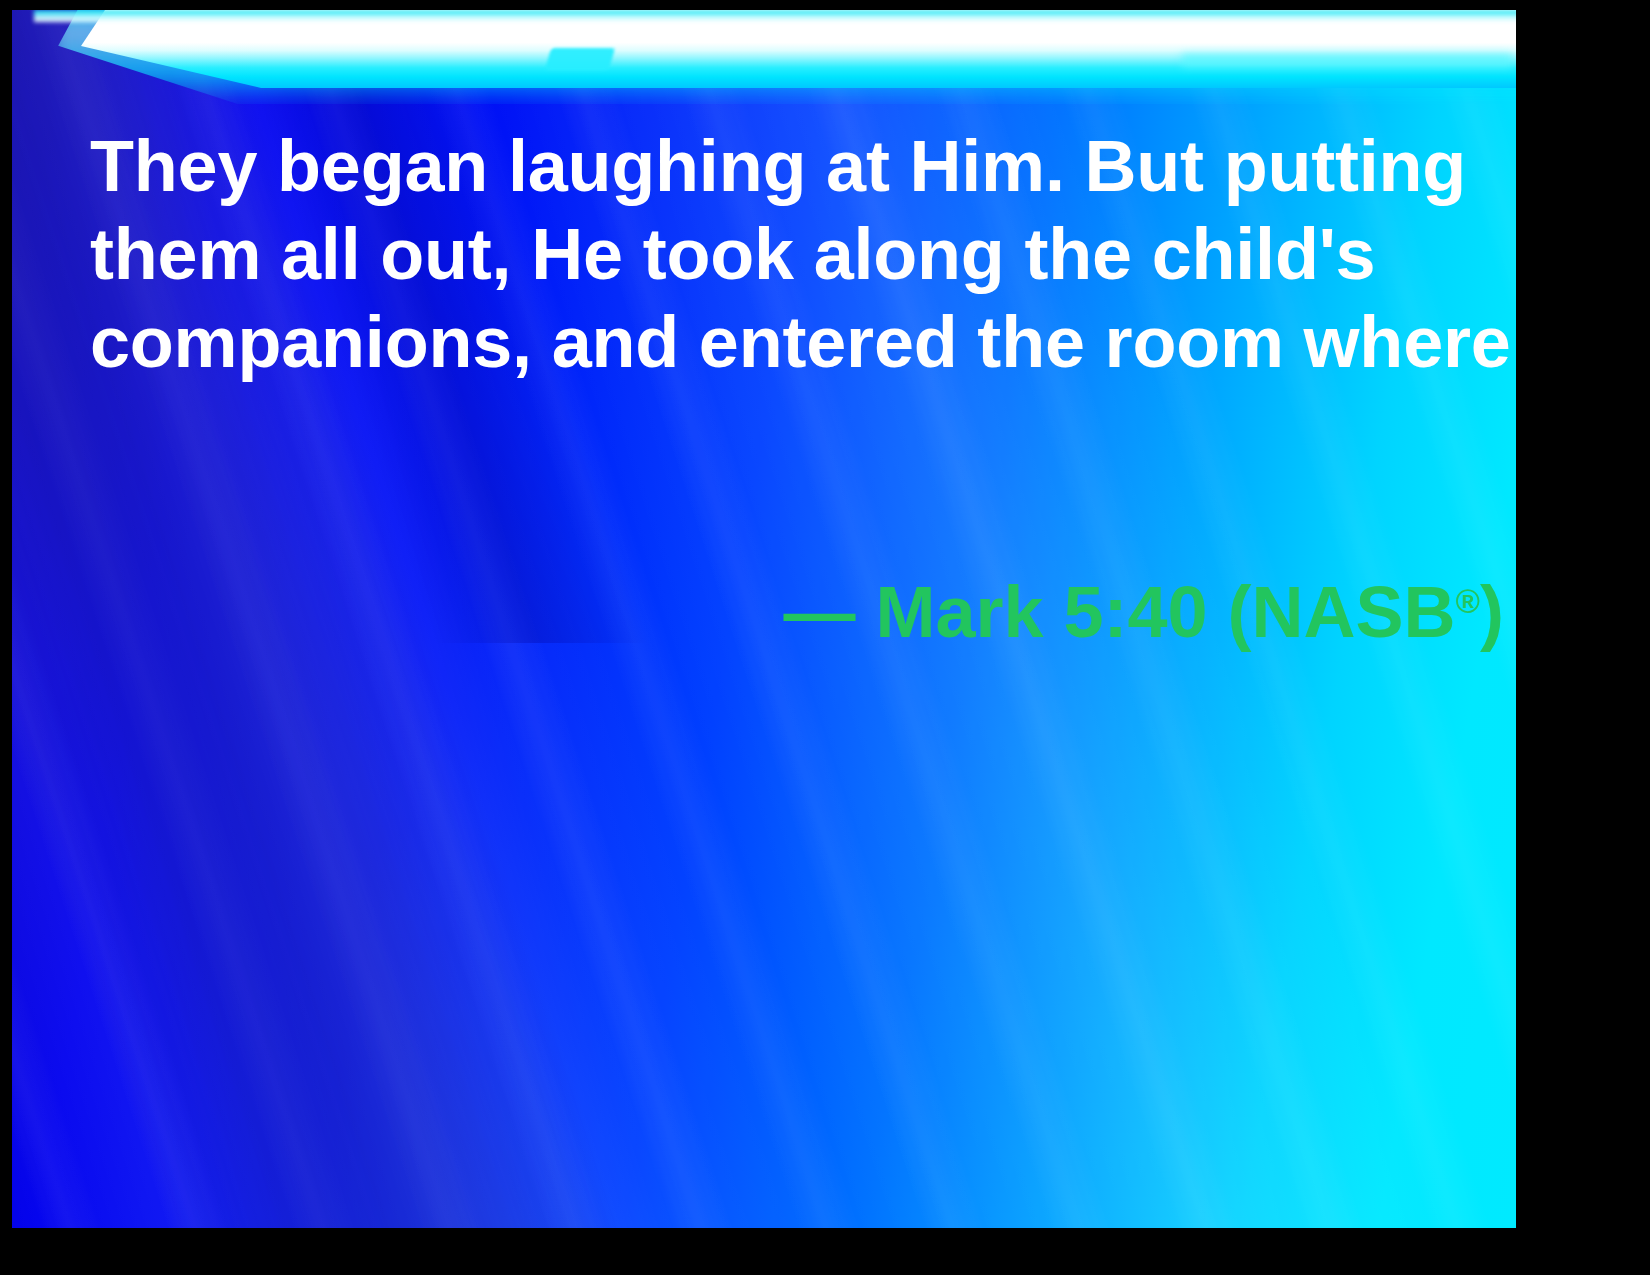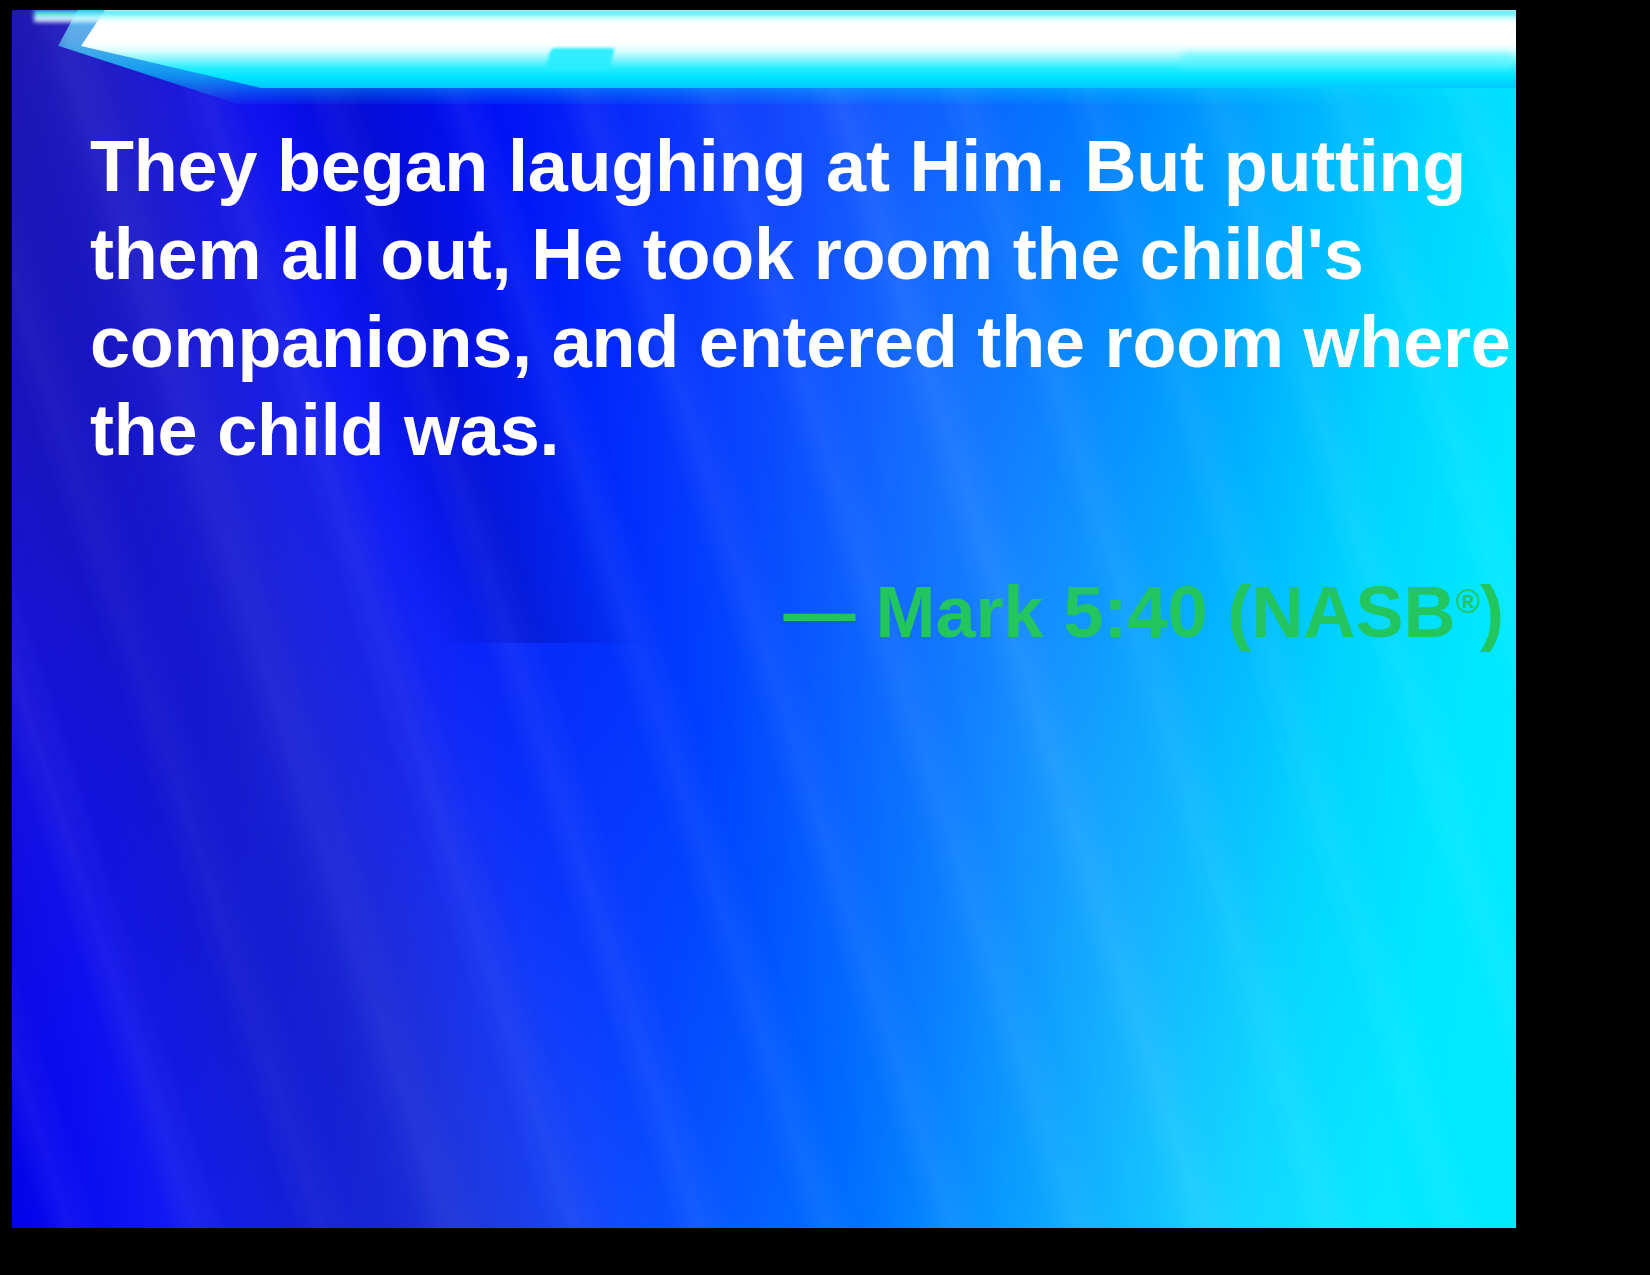--- a/index.html
+++ b/index.html
@@ -235,21 +235,20 @@
     <div class="bg-darkband2"></div>
 
     <div class="glowbar-halo"></div>
     <div class="glowbar"></div>
     <div class="glowbar-cap"></div>
     <div class="glowbar-blob"></div>
     <div class="glowbar-blob2"></div>
 
     <div id="verse-block">
       <div class="verse-line">They began laughing at Him. But putting</div>
-      <div class="verse-line">them all out, He took room the child's</div>
+      <div class="verse-line">them all out, He took along the child's</div>
       <div class="verse-line">companions, and entered the room where</div>
-      <div class="verse-line">the child was.</div>
     </div>
 
     <div id="attribution"><span>— Mark 5:40 (NASB</span><span class="reg">®</span><span>)</span></div>
 
   </div>
 </div>
 
 </body></html>

